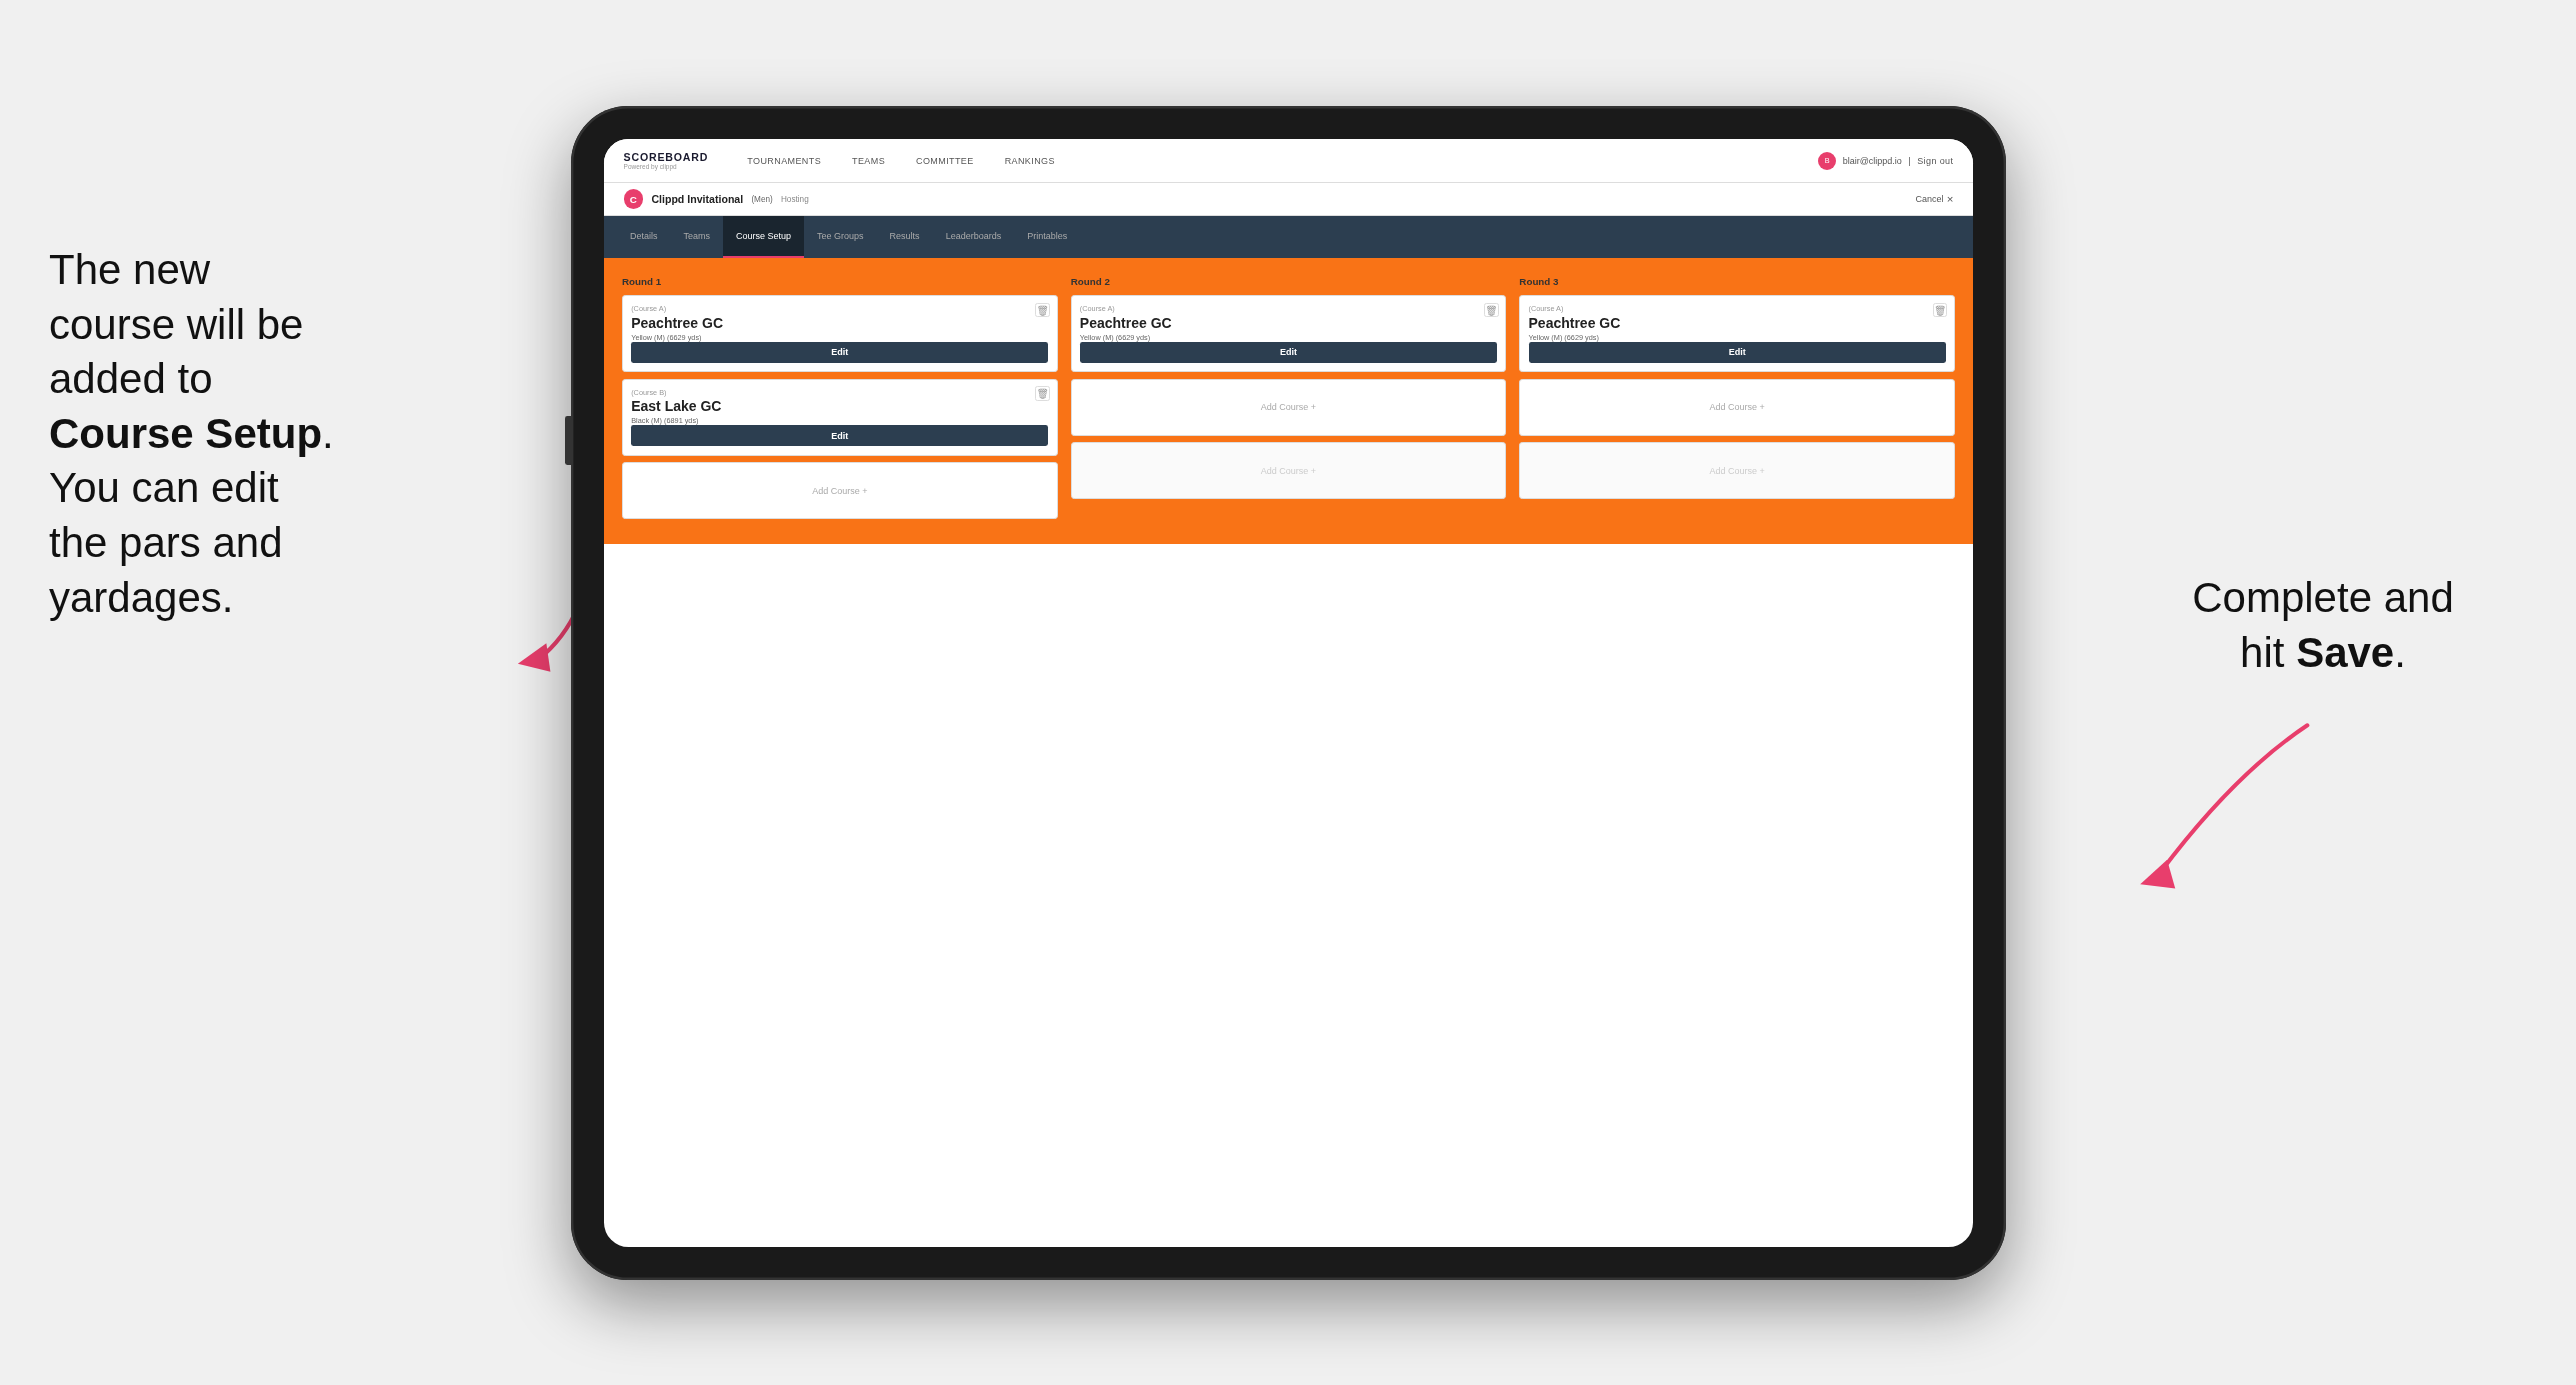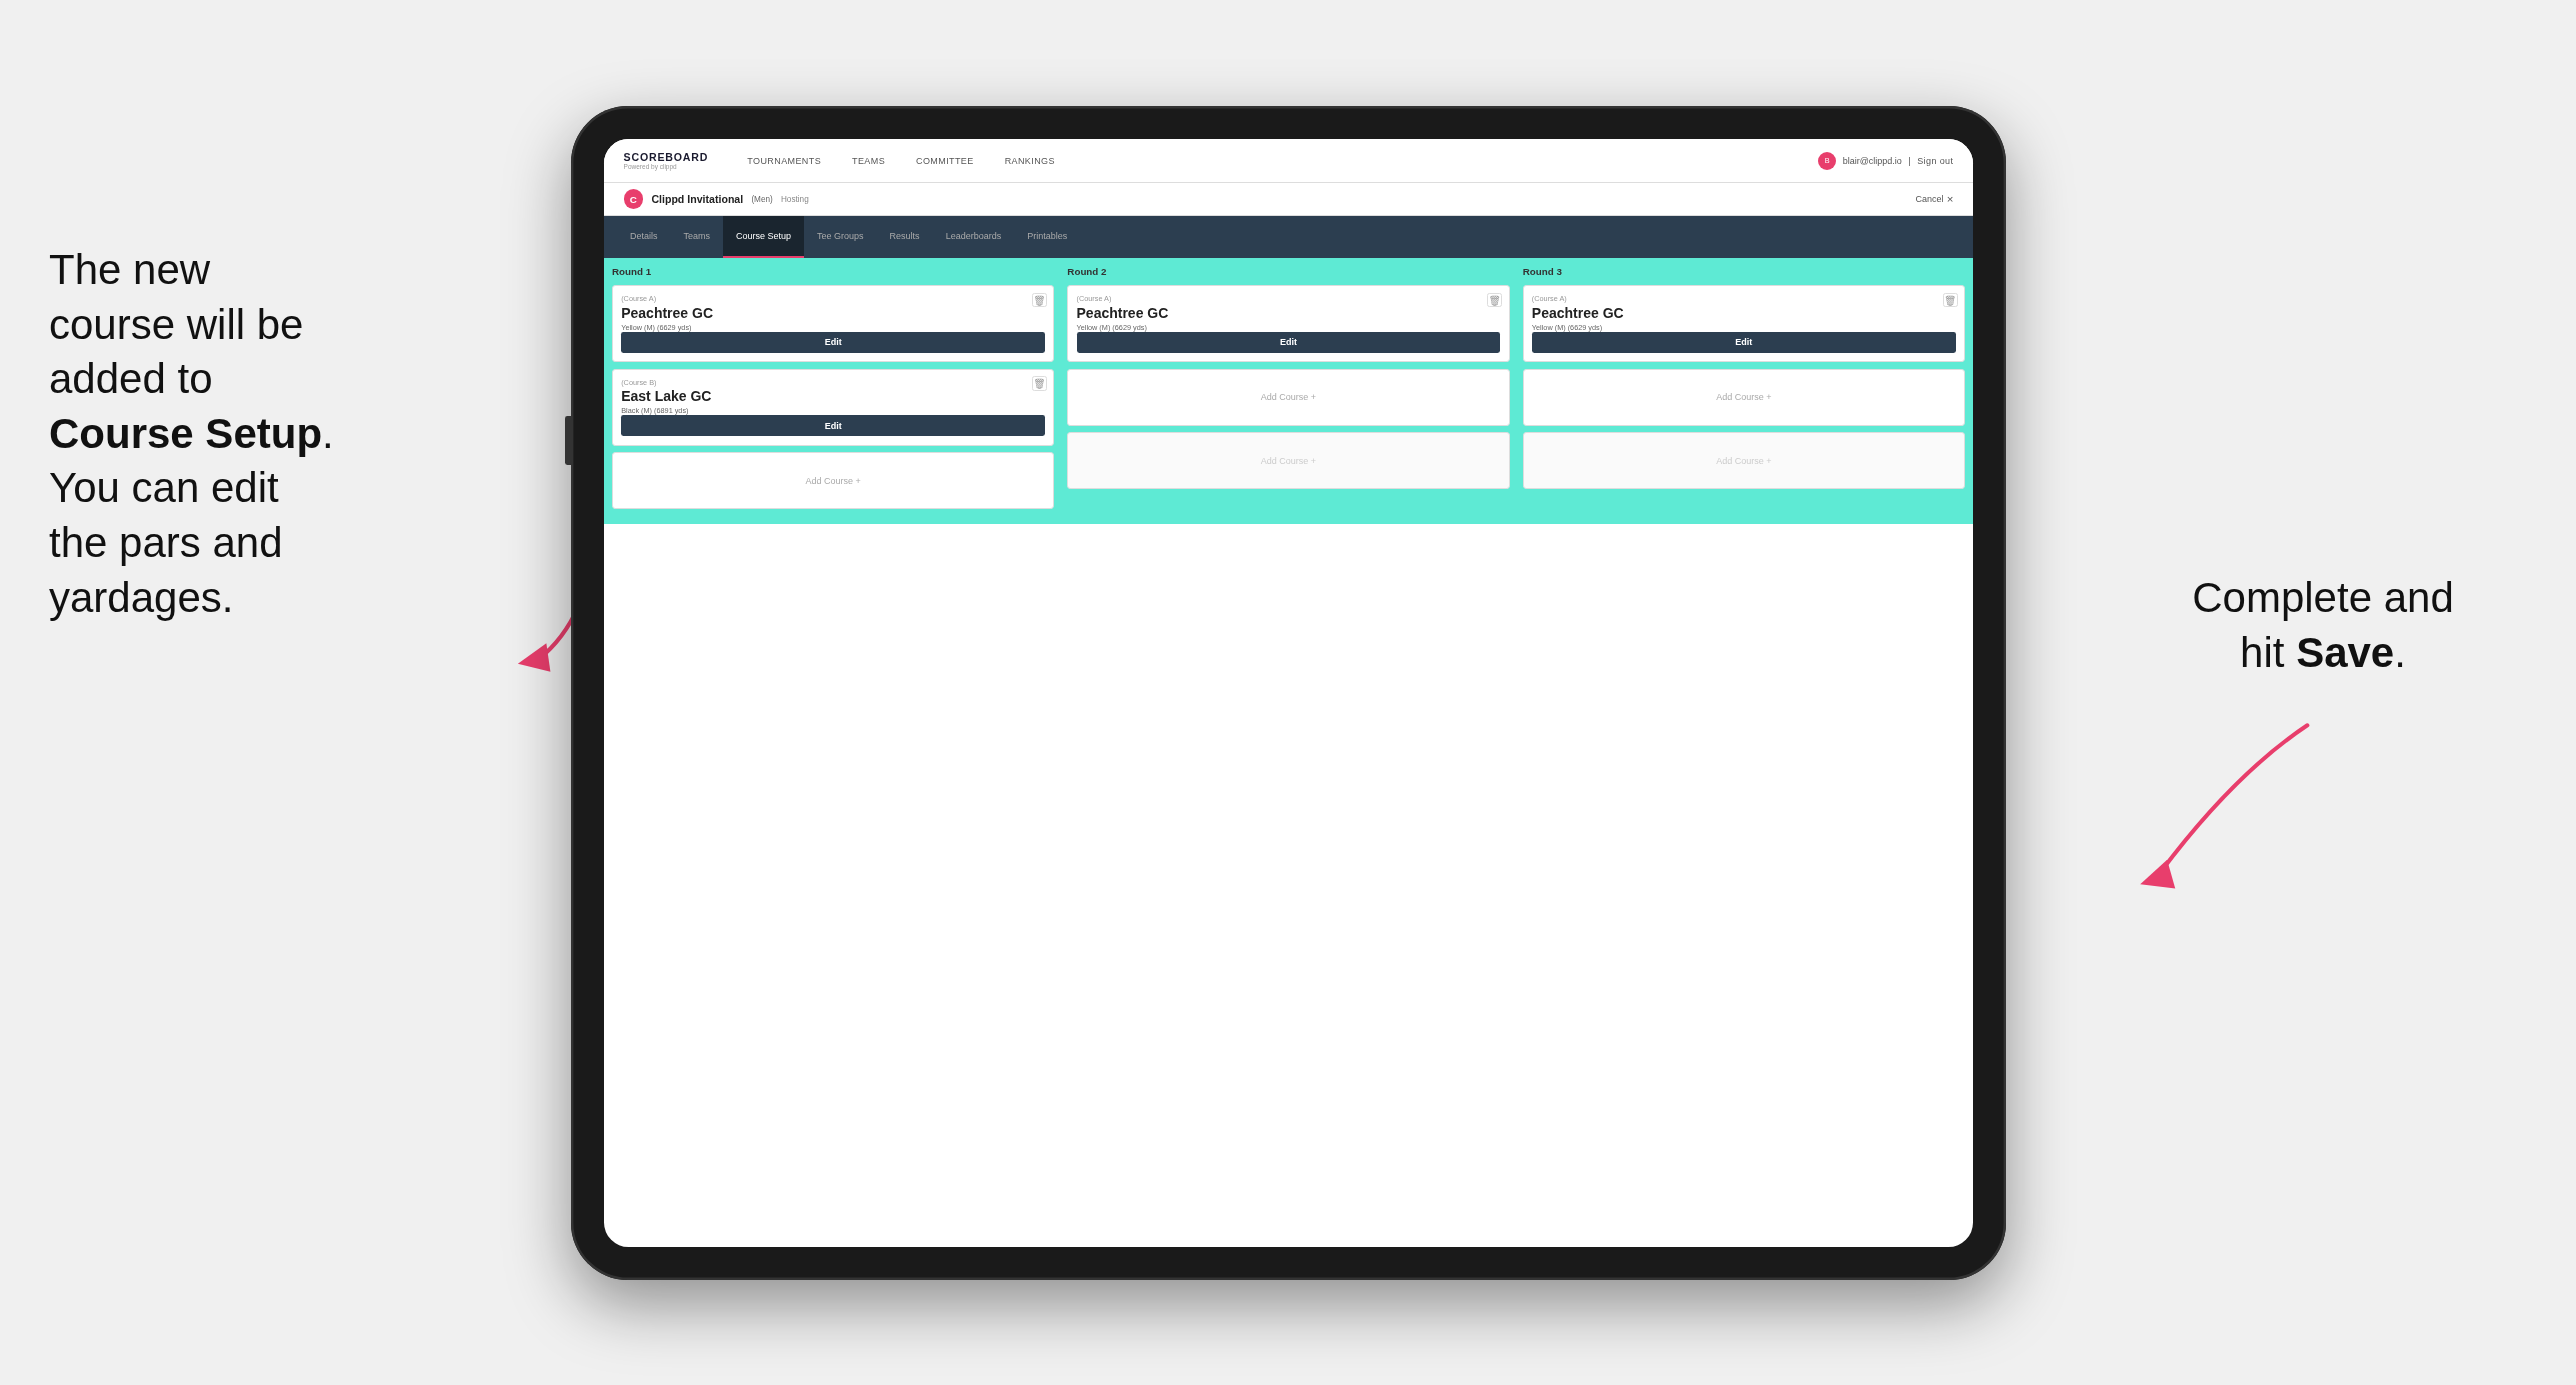--- a/index.html
+++ b/index.html
@@ -215,22 +215,22 @@
       border-bottom: 2.4px solid transparent;
     }
     .tab-item.active {
       color: #fff;
       background: #1a252f;
       border-bottom: 2.4px solid #e83e6c;
     }
 
     
     .content-area {
-      background: #5eead4;
-      padding: 8px;
+      background: #f97316;
+      padding: 18px;
       flex: 1;
       overflow-y: auto;
     }
 
     
     .rounds-grid {
       display: grid;
       grid-template-columns: 1fr 1fr 1fr;
       gap: 13px;
     }

